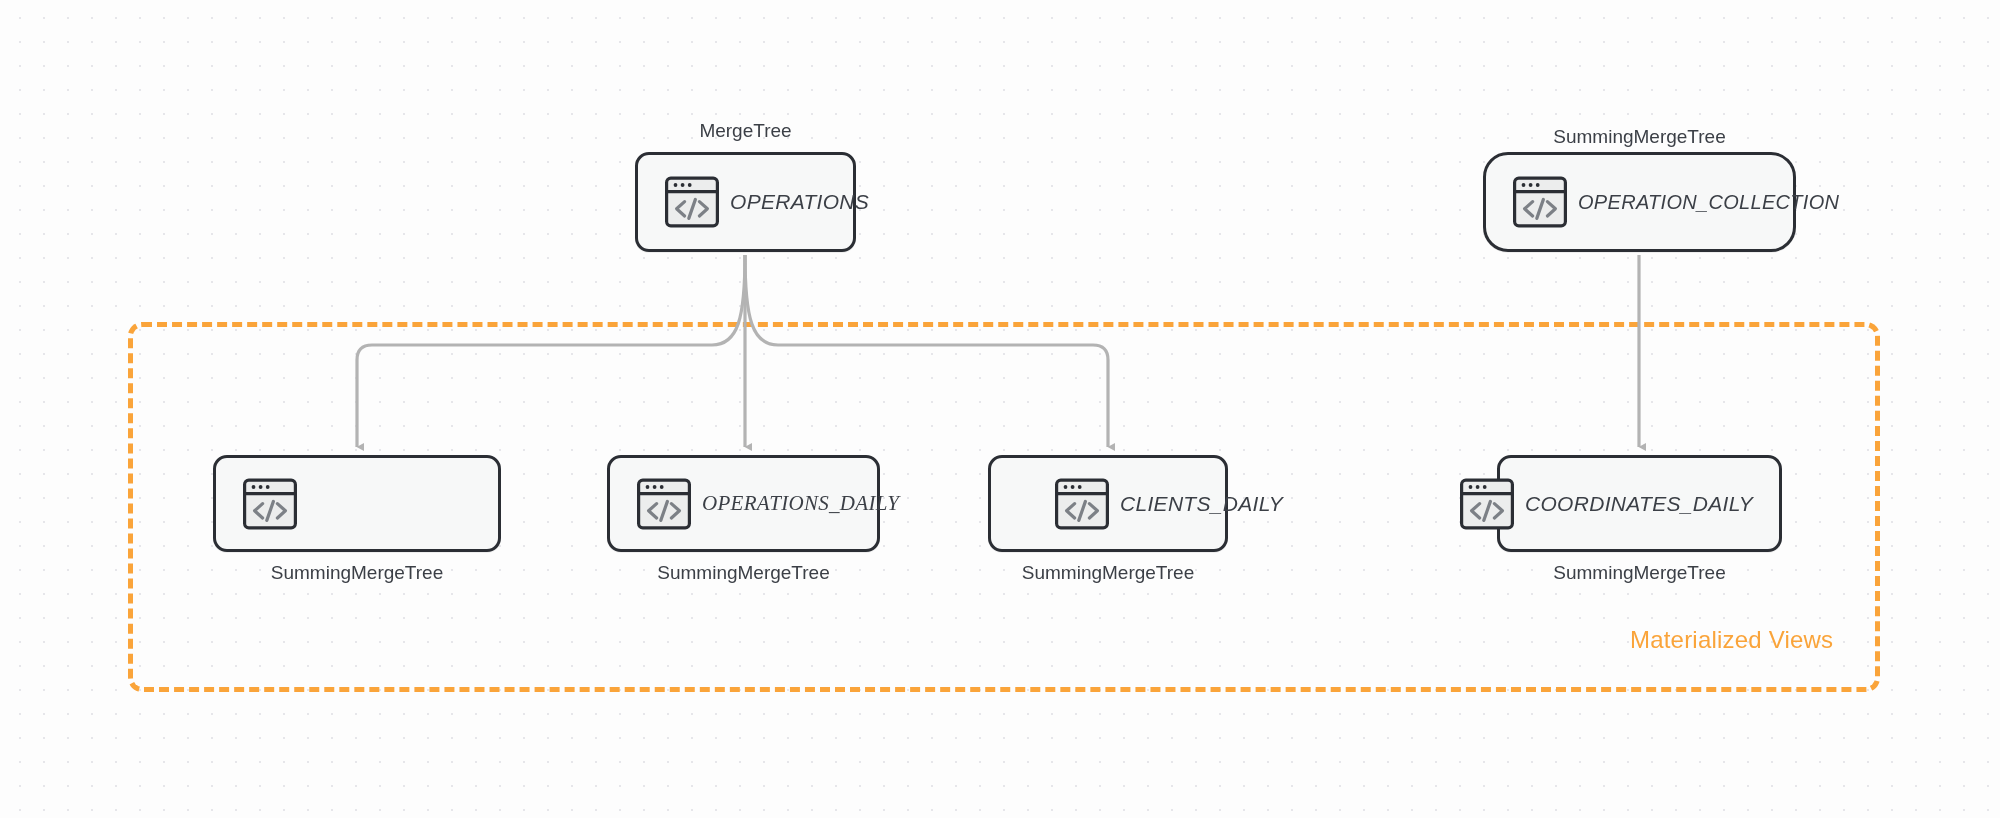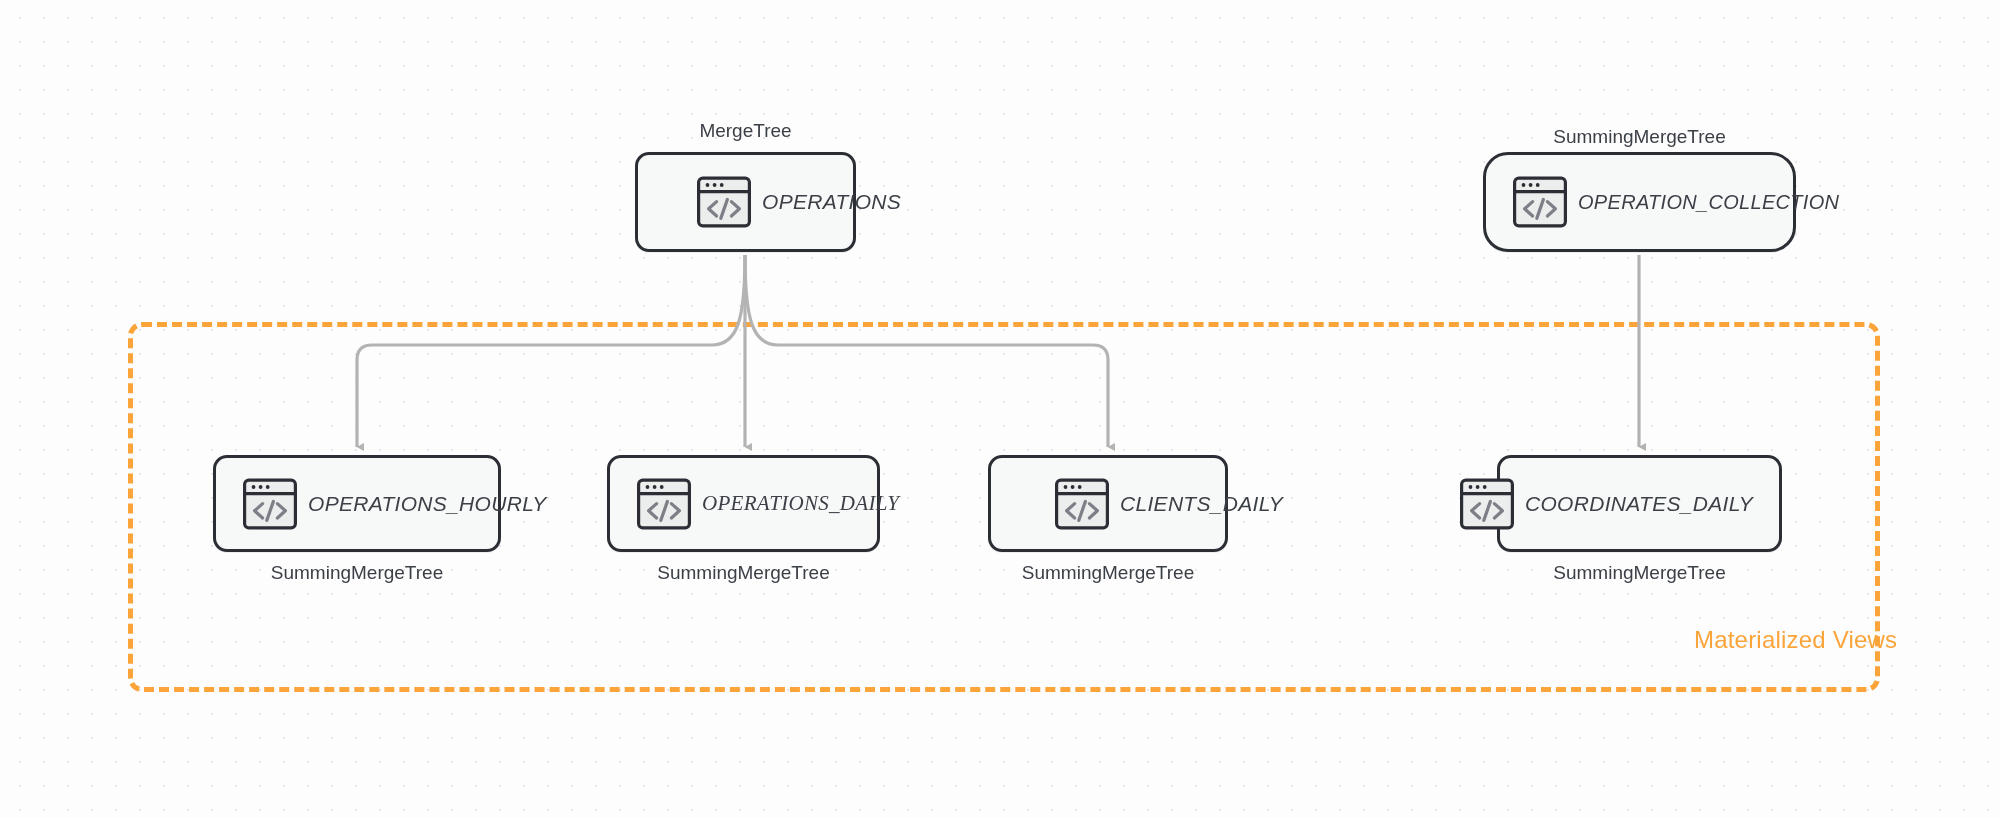--- a/index.html
+++ b/index.html
@@ -84,21 +84,21 @@
     white-space: nowrap;
     text-align: center;
   }
 </style>
 </head>
 <body>
 
 <div id="canvas">
 
   <div class="mv-group" style="left:128px; top:322px; width:1752px; height:370px;"></div>
-  <div class="mv-group-label" style="left:1694px; top:626px;">Materialized Views</div>
+  <div class="mv-group-label" style="left:1630px; top:626px;">Materialized Views</div>
 
   <svg id="edges" viewBox="0 0 2000 818" xmlns="http://www.w3.org/2000/svg">
     <defs>
       <marker id="arrowhead" markerWidth="9" markerHeight="9" refX="4.5" refY="7.6" orient="auto" markerUnits="userSpaceOnUse">
         <path d="M0.6,0.6 L8.4,0.6 L4.5,8.0 Z" fill="#b3b3b3"></path>
       </marker>
     </defs>
 
     <g fill="none" stroke="#b3b3b3" stroke-width="3.2" stroke-linecap="butt" stroke-linejoin="round">
 
@@ -110,21 +110,21 @@
 
       <path d="M745,255 C745,318 752,345 778,345
                L1093,345 Q1108,345 1108,360
                L1108,447" marker-end="url(#arrowhead)"></path>
 
       <path d="M1639,255 L1639,447" marker-end="url(#arrowhead)"></path>
     </g>
   </svg>
 
   <div id="nodes">
-      <div class="node" style="left: 635px; top: 152px; width: 221px; height: 100px; padding-left: 32px;">
+      <div class="node" style="left: 635px; top: 152px; width: 221px; height: 100px;">
         <span class="node-icon"><svg viewBox="0 0 56 56" xmlns="http://www.w3.org/2000/svg">
             <rect x="2.6" y="4.2" width="50.8" height="47.6" rx="4.2" ry="4.2" fill="#eceded" stroke="#2b2e34" stroke-width="3.2"></rect>
             <line x1="2.6" y1="17.6" x2="53.4" y2="17.6" stroke="#2b2e34" stroke-width="3.2"></line>
             <circle cx="11.5" cy="11.0" r="1.9" fill="#2b2e34"></circle>
             <circle cx="18.6" cy="11.0" r="1.9" fill="#2b2e34"></circle>
             <circle cx="25.7" cy="11.0" r="1.9" fill="#2b2e34"></circle>
             <path d="M20.6 27.6 L12.6 34.8 L20.6 42.0" fill="none" stroke="#7c8086" stroke-width="3.2" stroke-linecap="round" stroke-linejoin="round"></path>
             <path d="M35.4 27.6 L43.4 34.8 L35.4 42.0" fill="none" stroke="#7c8086" stroke-width="3.2" stroke-linecap="round" stroke-linejoin="round"></path>
             <line x1="31.4" y1="25.4" x2="24.8" y2="44.4" stroke="#7c8086" stroke-width="3.2" stroke-linecap="round"></line>
           </svg></span>
@@ -149,21 +149,20 @@
         <span class="node-icon"><svg viewBox="0 0 56 56" xmlns="http://www.w3.org/2000/svg">
             <rect x="2.6" y="4.2" width="50.8" height="47.6" rx="4.2" ry="4.2" fill="#eceded" stroke="#2b2e34" stroke-width="3.2"></rect>
             <line x1="2.6" y1="17.6" x2="53.4" y2="17.6" stroke="#2b2e34" stroke-width="3.2"></line>
             <circle cx="11.5" cy="11.0" r="1.9" fill="#2b2e34"></circle>
             <circle cx="18.6" cy="11.0" r="1.9" fill="#2b2e34"></circle>
             <circle cx="25.7" cy="11.0" r="1.9" fill="#2b2e34"></circle>
             <path d="M20.6 27.6 L12.6 34.8 L20.6 42.0" fill="none" stroke="#7c8086" stroke-width="3.2" stroke-linecap="round" stroke-linejoin="round"></path>
             <path d="M35.4 27.6 L43.4 34.8 L35.4 42.0" fill="none" stroke="#7c8086" stroke-width="3.2" stroke-linecap="round" stroke-linejoin="round"></path>
             <line x1="31.4" y1="25.4" x2="24.8" y2="44.4" stroke="#7c8086" stroke-width="3.2" stroke-linecap="round"></line>
           </svg></span>
-        <span class="node-label">OPERATIONS_HOURLY</span>
       </div>
       <div class="engine-caption" style="left: 213px; width: 288px; top: 562px;">SummingMergeTree</div>
       <div class="node" style="left: 607px; top: 455px; width: 273px; height: 97px; font-family: Liberation Serif, serif;">
         <span class="node-icon"><svg viewBox="0 0 56 56" xmlns="http://www.w3.org/2000/svg">
             <rect x="2.6" y="4.2" width="50.8" height="47.6" rx="4.2" ry="4.2" fill="#eceded" stroke="#2b2e34" stroke-width="3.2"></rect>
             <line x1="2.6" y1="17.6" x2="53.4" y2="17.6" stroke="#2b2e34" stroke-width="3.2"></line>
             <circle cx="11.5" cy="11.0" r="1.9" fill="#2b2e34"></circle>
             <circle cx="18.6" cy="11.0" r="1.9" fill="#2b2e34"></circle>
             <circle cx="25.7" cy="11.0" r="1.9" fill="#2b2e34"></circle>
             <path d="M20.6 27.6 L12.6 34.8 L20.6 42.0" fill="none" stroke="#7c8086" stroke-width="3.2" stroke-linecap="round" stroke-linejoin="round"></path>

